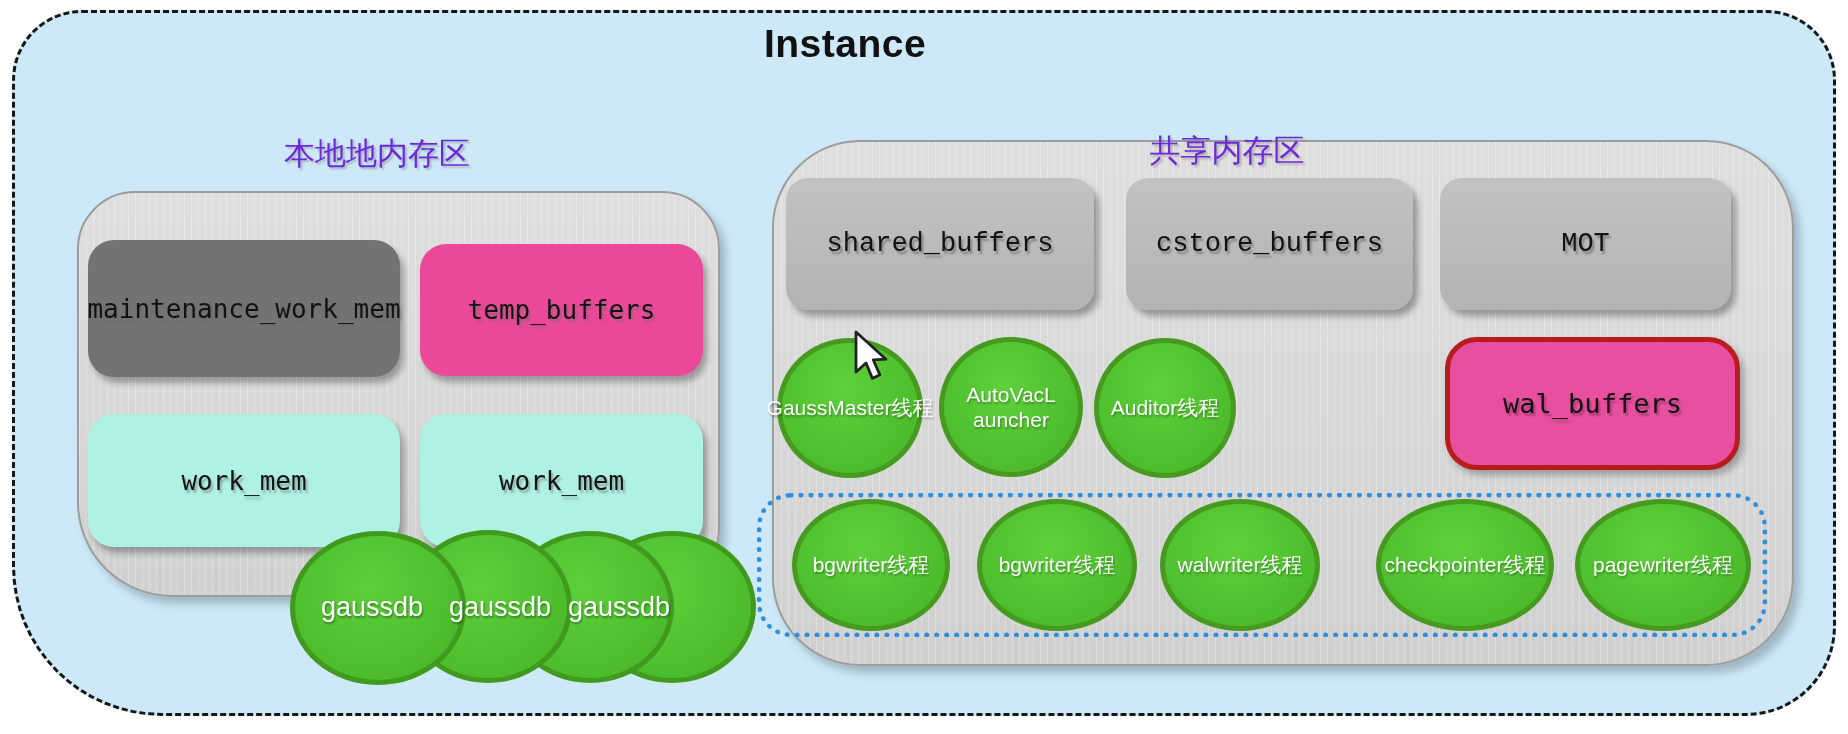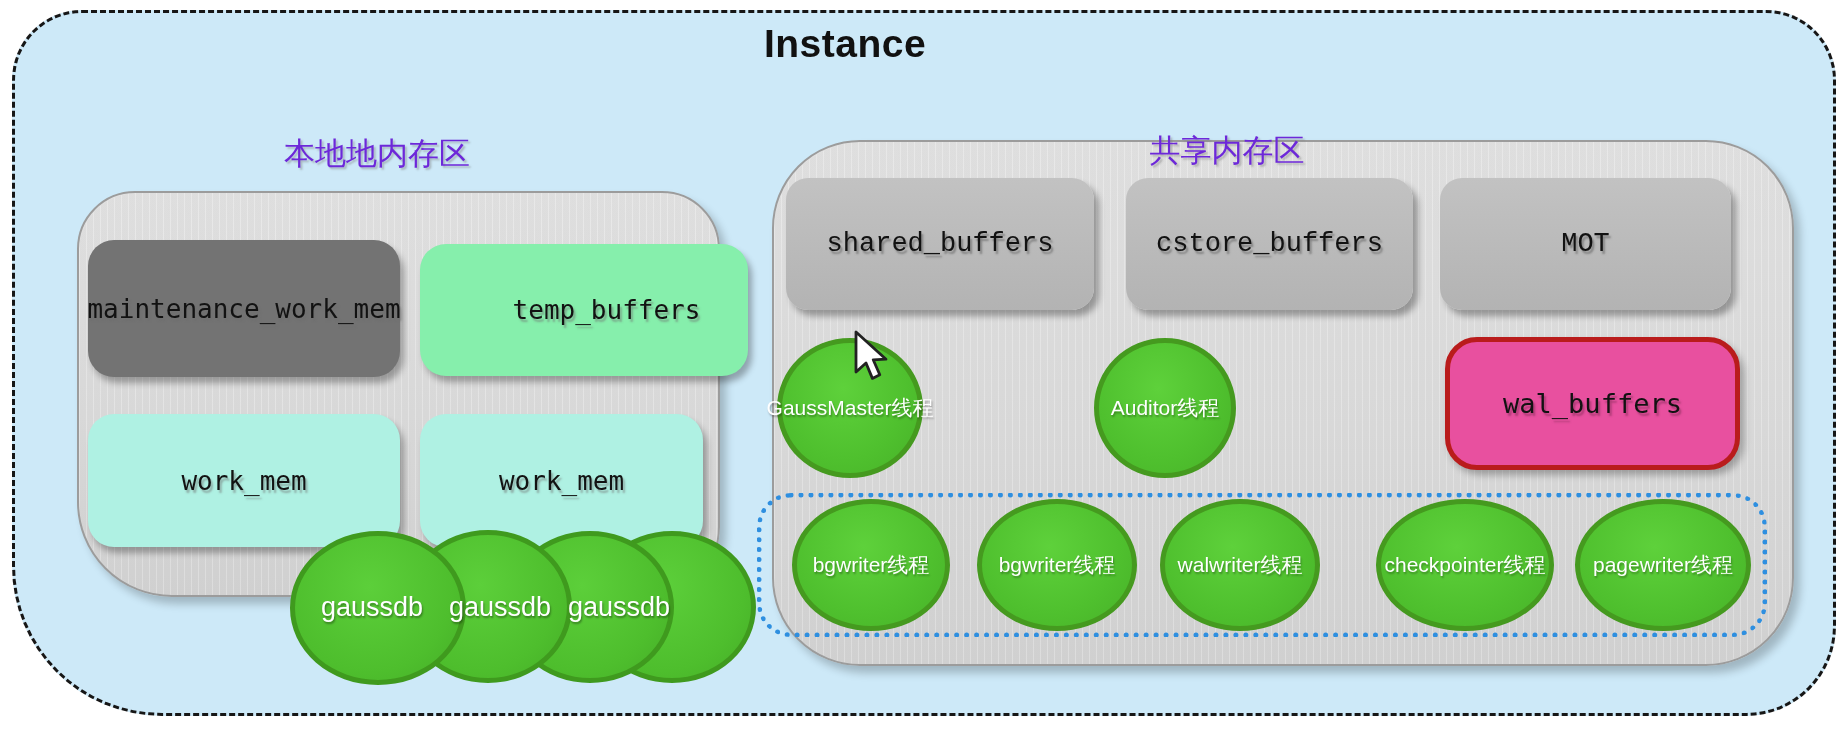--- a/index.html
+++ b/index.html
@@ -49,21 +49,21 @@
   
   .pbox{
     border-radius:26px;
     display:flex;align-items:center;justify-content:center;
     font-family:"DejaVu Sans Mono","Liberation Mono",monospace;
     font-size:26px;color:#121212;white-space:nowrap;
     box-shadow:4px 6px 6px rgba(0,0,0,0.30);
     text-shadow:2px 3px 2px rgba(110,110,110,0.50);
   }
   .box-maint {left:88px;top:240px;width:312px;height:137px;background:#737373;}
-  .box-temp  {left:420px;top:244px;width:283px;height:132px;background:#86efac;padding-left:45px;}
+  .box-temp  {left:420px;top:244px;width:283px;height:132px;background:#ec4899;}
   .box-workl {left:88px;top:414px;width:312px;height:133px;background:#aff1e3;}
   .box-workr {left:420px;top:414px;width:283px;height:133px;background:#aff1e3;}
 
   .gray-box{
     background:linear-gradient(180deg,#c2c2c2,#b3b3b3);
     border-radius:22px;top:178px;height:132px;
     display:flex;align-items:center;justify-content:center;
     font-family:Liberation Mono, monospace;
     font-size:27px;color:#121212;white-space:nowrap;
     box-shadow:5px 6px 6px rgba(0,0,0,0.32);
@@ -170,20 +170,23 @@
   <div class="abs gray-box box-cstore">
     <span>cstore_buffers</span>
   </div>
   <div class="abs gray-box box-mot">
     <span>MOT</span>
   </div>
 
   <div class="abs ellipse e-gaussmaster">
     <span class="lbl">GaussMaster线程</span>
   </div>
+  <div class="abs ellipse e-autovac">
+    <span class="lbl-wrap">AutoVacLauncher</span>
+  </div>
   <div class="abs ellipse e-auditor">
     <span class="lbl">Auditor线程</span>
   </div>
 
   <div class="abs box-wal">
     <span>wal_buffers</span>
   </div>
 
   <div class="abs dotted-zone"></div>
 

